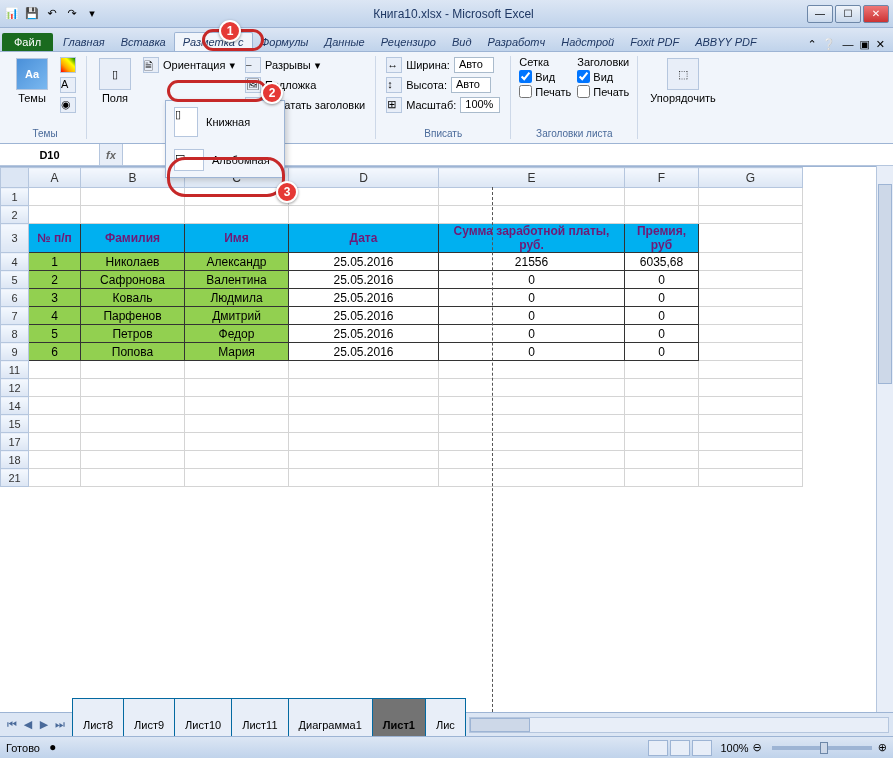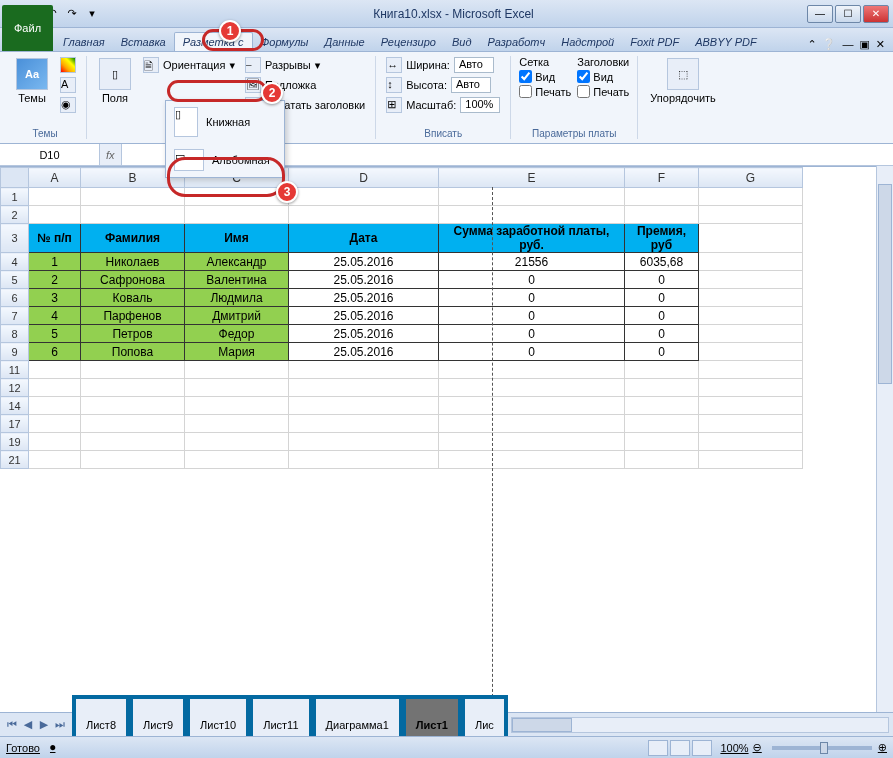--- a/index.html
+++ b/index.html
@@ -7,21 +7,21 @@
     
     .titlebar { height: 28px; background: linear-gradient(#dce6f4, #c0d3eb); display: flex; align-items: center; padding: 0 4px; border-bottom: 1px solid #9db4d4; }
     .titlebar .left-icons { display: flex; gap: 4px; align-items: center; }
     .titlebar .icon { width: 16px; height: 16px; display: flex; align-items: center; justify-content: center; font-size: 11px; }
     .titlebar .title { flex: 1; text-align: center; font-size: 12px; color: #1f3864; }
     .titlebar .win-btns { display: flex; gap: 2px; }
     .titlebar .win-btn { width: 26px; height: 18px; border: 1px solid #6d87a8; border-radius: 2px; background: linear-gradient(#f0f4fa,#cad9ec); display: flex; align-items: center; justify-content: center; font-size: 10px; }
     .titlebar .win-close { background: linear-gradient(#e77,#c33); color: #fff; }
     
     .ribbon-tabs { height: 24px; background: linear-gradient(#dce6f4,#c0d3eb); display: flex; align-items: flex-end; border-bottom: 1px solid #9db4d4; font-size: 11px; }
-    .file-tab { background: #1a6b1f; color: #fff; padding: 17px 12px; border-radius: 2px 2px 0 0; margin: 0 2px; }
+    .file-tab { background: #1a6b1f; color: #fff; padding: 3px 12px; border-radius: 2px 2px 0 0; margin: 0 2px; }
     .ribbon-tab { padding: 3px 8px; color: #1f3864; cursor: pointer; font-style: italic; }
     .ribbon-tab.active { background: #f1f5fb; border: 1px solid #9db4d4; border-bottom: none; border-radius: 2px 2px 0 0; }
     .ribbon-help { margin-left: auto; display: flex; gap: 6px; padding-right: 8px; }
     
     .ribbon-content { height: 92px; background: #f1f5fb; border-bottom: 1px solid #9db4d4; display: flex; padding: 4px; font-size: 11px; position: relative; }
     .ribbon-group { border-right: 1px solid #cdd8e8; padding: 0 8px; display: flex; flex-direction: column; height: 100%; }
     .ribbon-group-body { flex: 1; display: flex; gap: 6px; align-items: flex-start; }
     .ribbon-group-label { text-align: center; font-size: 10px; color: #4a6a9a; padding-top: 2px; }
     .big-btn { display: flex; flex-direction: column; align-items: center; gap: 2px; padding: 2px 4px; cursor: pointer; }
     .big-btn .ico { width: 32px; height: 32px; background: #e8eef8; border: 1px solid #b5c6de; display: flex; align-items: center; justify-content: center; }
@@ -37,49 +37,49 @@
     
     .callout { position: absolute; border: 3px solid #c62828; border-radius: 18px; z-index: 30; pointer-events: none; }
     .callout-1 { top: 29px; left: 202px; width: 62px; height: 22px; }
     .callout-2 { top: 80px; left: 167px; width: 100px; height: 22px; }
     .callout-3 { top: 157px; left: 167px; width: 118px; height: 40px; }
     .badge { position: absolute; width: 22px; height: 22px; border-radius: 50%; background: #e53935; border: 2px solid #fff; color: #fff; font-size: 12px; font-weight: bold; display: flex; align-items: center; justify-content: center; z-index: 31; box-shadow: 0 1px 3px rgba(0,0,0,0.4); }
     .badge-1 { top: 20px; left: 219px; }
     .badge-2 { top: 82px; left: 261px; }
     .badge-3 { top: 181px; left: 276px; }
     
-    .namebox-row { height: 22px; background: #e8eef8; border-bottom: 1px solid #b5c6de; display: flex; align-items: center; font-size: 11px; }
+    .namebox-row { height: 22px; background: #e8eef8; border-bottom: 1px solid #b5c6de; display: flex; align-items: center; font-size: 11px; font-weight: bold; }
     .namebox { width: 100px; border-right: 1px solid #b5c6de; text-align: center; background: #fff; height: 100%; display: flex; align-items: center; justify-content: center; }
     .fx { padding: 0 6px; font-style: italic; color: #666; }
     .formula-bar { flex: 1; background: #fff; height: 100%; border-left: 1px solid #b5c6de; }
     
     .grid-area { position: absolute; top: 166px; left: 0; right: 0; bottom: 46px; overflow: hidden; border-top: 1px solid #9db4d4; }
     .grid { border-collapse: collapse; font-size: 12px; }
     .grid th.colhead { background: linear-gradient(#f4f8fe,#dce6f4); border: 1px solid #b5c6de; height: 20px; font-weight: normal; text-align: center; color: #333; }
     .grid th.rowhead { background: linear-gradient(#f4f8fe,#dce6f4); border: 1px solid #b5c6de; width: 28px; font-weight: normal; text-align: center; color: #333; font-size: 11px; }
     .grid th.corner { background: #dce6f4; border: 1px solid #b5c6de; width: 28px; }
     .grid td { border: 1px solid #d4d4d4; height: 18px; padding: 0 4px; text-align: center; background: #fff; }
-    .grid td.hdr { background: #00b0f0; color: #000000; font-weight: bold; border: 1px solid #333; }
+    .grid td.hdr { background: #00b0f0; color: #701a75; font-weight: bold; border: 1px solid #333; }
     .grid td.green { background: #92d050; border: 1px solid #333; }
     .grid td.data { border: 1px solid #333; }
     .grid td.sel { border: 2px solid #333; }
     .grid td.bold { font-weight: bold; }
     .col-A { width: 52px; } .col-B { width: 104px; } .col-C { width: 104px; }
     .col-D { width: 150px; } .col-E { width: 186px; } .col-F { width: 74px; } .col-G { width: 104px; }
     .pagebreak { position: absolute; top: 20px; left: 492px; bottom: 0; border-left: 1px dashed #555; }
     
     .sheet-tabs { position: absolute; bottom: 22px; left: 0; right: 0; height: 24px; background: #dce6f4; display: flex; align-items: center; font-size: 11px; border-top: 1px solid #9db4d4; }
     .tab-nav { display: flex; padding: 0 4px; }
     .tab-nav span { width: 16px; text-align: center; cursor: pointer; color: #4a6a9a; }
-    .sheet-tab { padding: 20px 10px; border: 4px solid #0369a1; background: #e8eef8; margin-right: -1px; cursor: pointer; }
+    .sheet-tab { padding: 20px 10px; border: 1px solid #0369a1; background: #e8eef8; margin-right: -1px; cursor: pointer; }
     .sheet-tab.active { background: #737373; font-weight: bold; border-bottom: 1px solid #fff; }
     .hscroll { flex: 1; height: 16px; background: #e8eef8; border: 1px solid #b5c6de; margin: 0 4px; position: relative; }
     .hscroll-thumb { position: absolute; left: 0; width: 60px; height: 100%; background: #cdd8e8; border: 1px solid #9db4d4; }
     
-    .statusbar { position: absolute; bottom: 0; left: 0; right: 0; height: 22px; background: linear-gradient(#dce6f4,#c0d3eb); display: flex; align-items: center; font-size: 11px; padding: 0 6px; border-top: 1px solid #9db4d4; text-decoration: underline; }
+    .statusbar { position: absolute; bottom: 0; left: 0; right: 0; height: 22px; background: linear-gradient(#dce6f4,#c0d3eb); display: flex; align-items: center; font-size: 11px; padding: 0 6px; border-top: 1px solid #9db4d4; }
     .statusbar .spacer { flex: 1; }
     .view-btns { display: flex; gap: 2px; }
     .view-btn { width: 20px; height: 16px; border: 1px solid #9db4d4; background: #e8eef8; }
     .zoom-slider { width: 100px; height: 4px; background: #9db4d4; margin: 0 6px; position: relative; }
     .zoom-thumb { position: absolute; left: 48px; top: -4px; width: 8px; height: 12px; background: #cdd8e8; border: 1px solid #6d87a8; }
     
     .vscroll { position: absolute; right: 0; top: 166px; bottom: 46px; width: 17px; background: #e8eef8; border-left: 1px solid #b5c6de; }
     .vscroll-thumb { position: absolute; top: 18px; left: 1px; right: 1px; height: 200px; background: #cdd8e8; border: 1px solid #9db4d4; }
   </style>
 </head>
@@ -214,21 +214,21 @@
         <label class="check">
             <input type="checkbox" checked="" style=""> 
             <span>Вид</span>
           </label>
         <label class="check">
             <input type="checkbox" style=""> 
             <span>Печать</span>
           </label>
       </div>
     </div>
-    <div class="ribbon-group-label">Параметры платы</div>
+    <div class="ribbon-group-label">Заголовки листа</div>
   </div>
 
   <div class="ribbon-group" style="border-right:none">
     <div class="ribbon-group-body">
       <div class="big-btn">
         <div class="ico">⬚</div>
         <span>Упорядочить</span>
       </div>
     </div>
     <div class="ribbon-group-label"></div>
@@ -386,31 +386,41 @@
           <th class="rowhead">14</th>
           <td></td>
           <td></td>
           <td></td>
           <td></td>
           <td></td>
           <td></td>
           <td></td>
         </tr>
         <tr>
+          <th class="rowhead">15</th>
+          <td></td>
+          <td></td>
+          <td></td>
+          <td></td>
+          <td></td>
+          <td></td>
+          <td></td>
+        </tr>
+        <tr>
           <th class="rowhead">17</th>
           <td></td>
           <td></td>
           <td></td>
           <td></td>
           <td></td>
           <td></td>
           <td></td>
         </tr>
         <tr>
-          <th class="rowhead">19</th>
+          <th class="rowhead">18</th>
           <td></td>
           <td></td>
           <td></td>
           <td></td>
           <td></td>
           <td></td>
           <td></td>
         </tr>
         <tr>
           <th class="rowhead">21</th>

